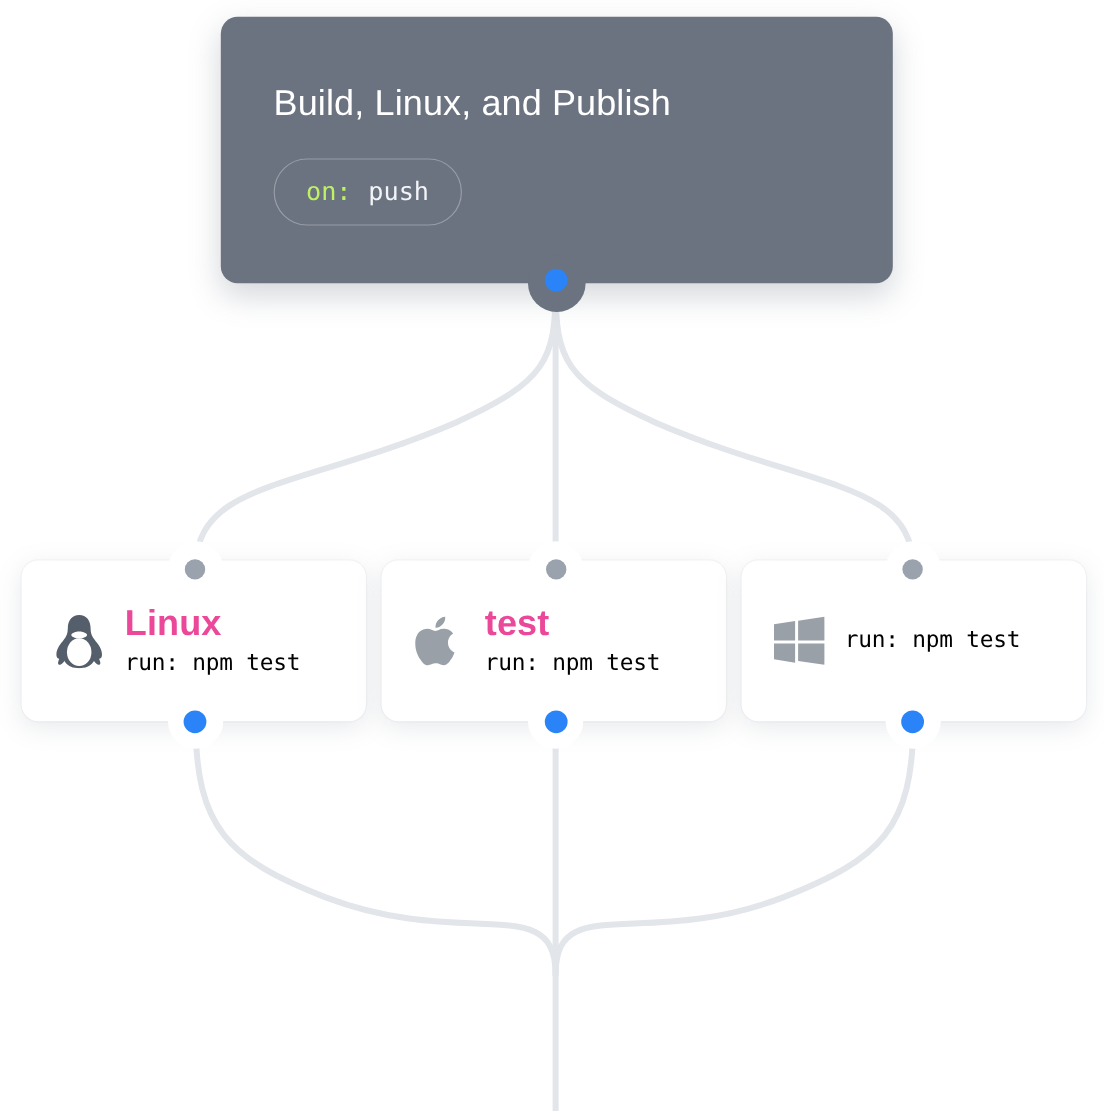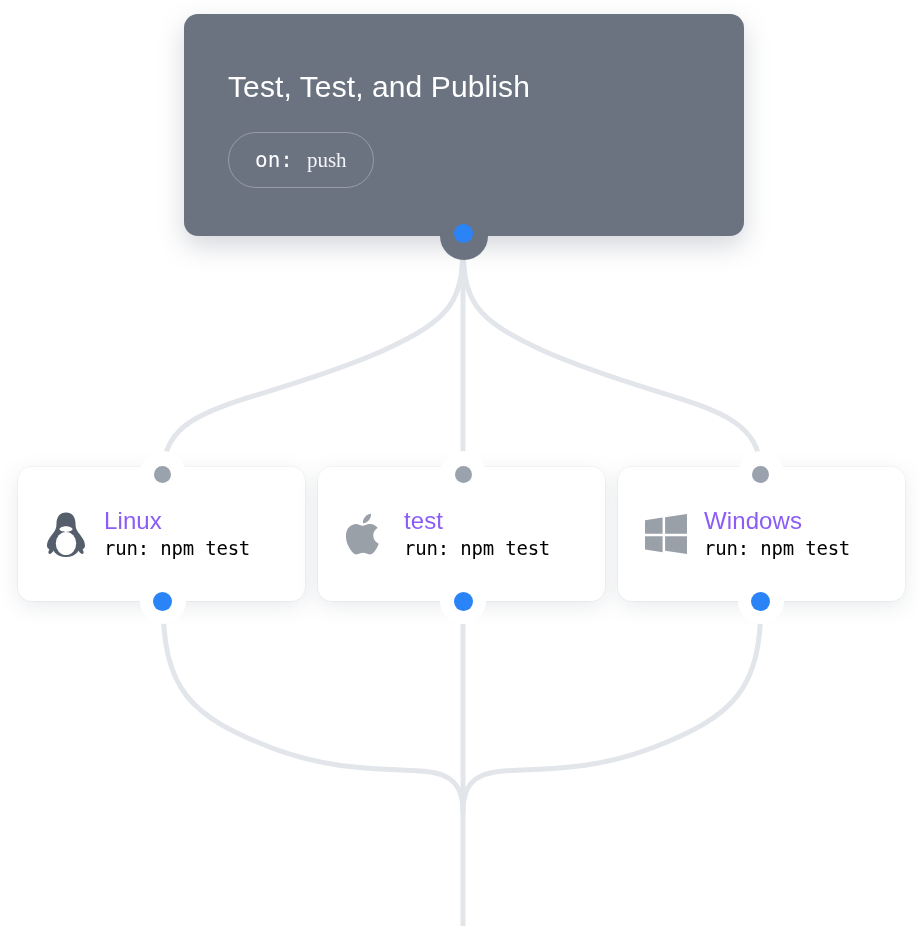--- a/index.html
+++ b/index.html
@@ -33,22 +33,22 @@
   .trigger-badge{
     position:absolute;left:44px;top:118px;
     height:56px;box-sizing:border-box;
     padding:0 26px;
     border:1.6px solid rgba(255,255,255,.30);
     border-radius:30px;
     display:flex;align-items:center;gap:14px;
     font-family:"DejaVu Sans Mono", monospace;
     font-size:21px;
   }
-  .badge-key{color:#ffffff;text-align:right;}
-  .badge-val{color:#f2f4f7;font-family:Liberation Serif, serif;}
+  .badge-key{color:#bef264;text-align:right;}
+  .badge-val{color:#f2f4f7;}
 
   
   .trigger-notch{
     position:absolute;z-index:4;
     left:440px;top:212px;
     width:48px;height:48px;border-radius:50%;
     background:#6b7280;
   }
   .dot{
     position:absolute;border-radius:50%;z-index:6;
@@ -76,21 +76,21 @@
     padding-left:26px;box-sizing:border-box;
   }
   .os-icon{
     width:44px;height:46px;flex:0 0 44px;
     display:flex;align-items:center;justify-content:center;
     margin-right:16px;
   }
   .os-icon svg{display:block;}
   .card-text{display:flex;flex-direction:column;gap:3px;min-width:0;}
   .card-title{
-    font-size:24px;color:#8b5cf6;font-weight:400;
+    font-size:30px;color:#ec4899;font-weight:700;
     line-height:1.15;white-space:nowrap;letter-spacing:.1px;
   }
   .card-run{
     font-family:"DejaVu Sans Mono", monospace;
     font-size:19px;color:#000000;
     line-height:1.25;white-space:nowrap;letter-spacing:-.2px;
   }
 
   
   .notch-w{
@@ -111,21 +111,21 @@
       <path d="M463,240 L463,474"></path>
       <path d="M463,240 C463,300 471,318 546,352 C676,408 761,400 761,474"></path>
 
       <path d="M163,601 C163,690 190,716 272,748 C388,792 463,742 463,812"></path>
       <path d="M463,601 L463,926"></path>
       <path d="M761,601 C761,690 734,716 652,748 C536,792 463,742 463,812"></path>
     </g>
   </svg>
 
   <div class="trigger-node">
-    <div class="trigger-title">Test, Test, and Publish</div>
+    <div class="trigger-title">Build, Linux, and Publish</div>
     <div class="trigger-badge">
       <span class="badge-key">on:</span>
       <span class="badge-val">push</span>
     </div>
   </div>
   <div class="trigger-notch"></div>
   <div class="dot dot-blue" style="left:454px;top:224px;"></div>
 
   <div class="job-card card-linux">
     <div class="card-inner">
@@ -174,21 +174,20 @@
     <div class="card-inner">
       <span class="os-icon">
         <svg width="44" height="42" viewBox="0 0 44 42">
           <path fill="#9aa0a8" d="M1 7.3 18.6 4.6v16.1H1z"></path>
           <path fill="#9aa0a8" d="M21.1 4.2 43 1v19.7H21.1z"></path>
           <path fill="#9aa0a8" d="M1 23.2h17.6v16L1 36.4z"></path>
           <path fill="#9aa0a8" d="M21.1 23.2H43V41l-21.9-3.2z"></path>
         </svg>
       </span>
       <span class="card-text">
-        <span class="card-title">Windows</span>
         <span class="card-run">run: npm test</span>
       </span>
     </div>
   </div>
   <div class="notch-w" style="left:738px;top:451px;"></div>
   <div class="notch-w" style="left:738px;top:578px;"></div>
   <div class="dot dot-grey" style="left:752px;top:466px;"></div>
   <div class="dot dot-blue" style="left:751px;top:592px;"></div>
 
 </div>

